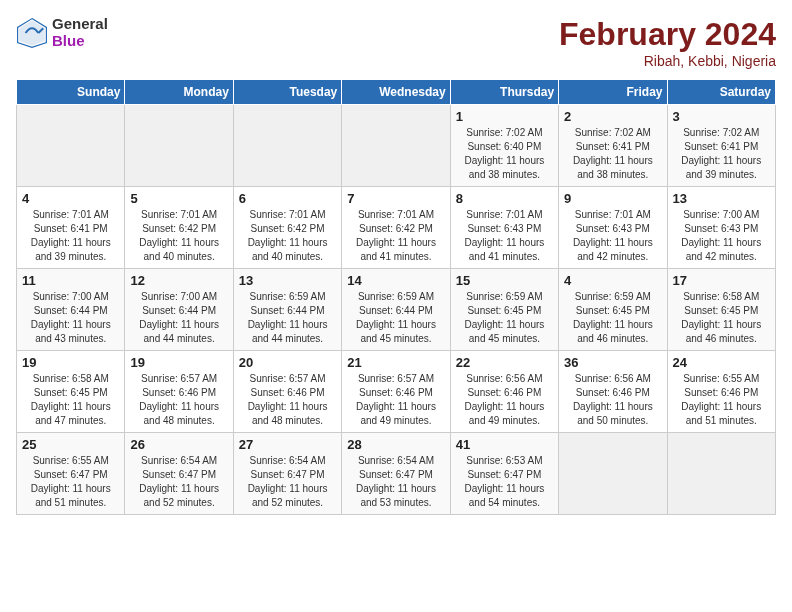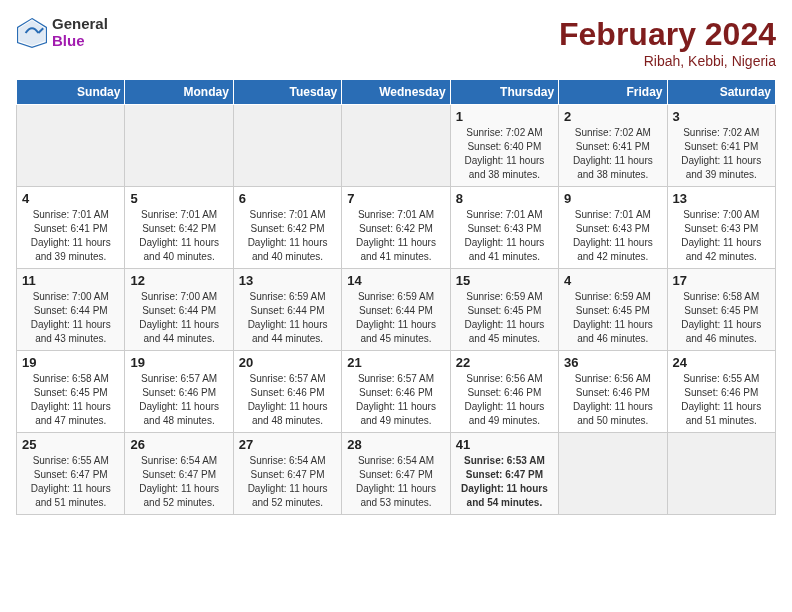--- a/index.html
+++ b/index.html
@@ -305,21 +305,21 @@
 Daylight: 11 hours and 52 minutes.</div>
         </td>
         <td>
           <span class="day-num">28</span>
           <div class="cell-info" style="white-space: pre-line;">Sunrise: 6:54 AM
 Sunset: 6:47 PM
 Daylight: 11 hours and 53 minutes.</div>
         </td>
         <td>
           <span class="day-num">41</span>
-          <div class="cell-info" style="white-space: pre-line; font-weight: bold;">Sunrise: 6:53 AM
+          <div class="cell-info" style="white-space: pre-line;">Sunrise: 6:53 AM
 Sunset: 6:47 PM
 Daylight: 11 hours and 54 minutes.</div>
         </td>
         <td class="empty-cell"></td>
         <td class="empty-cell"></td>
       </tr>
     </tbody>
 </table>
 
 </body></html>

